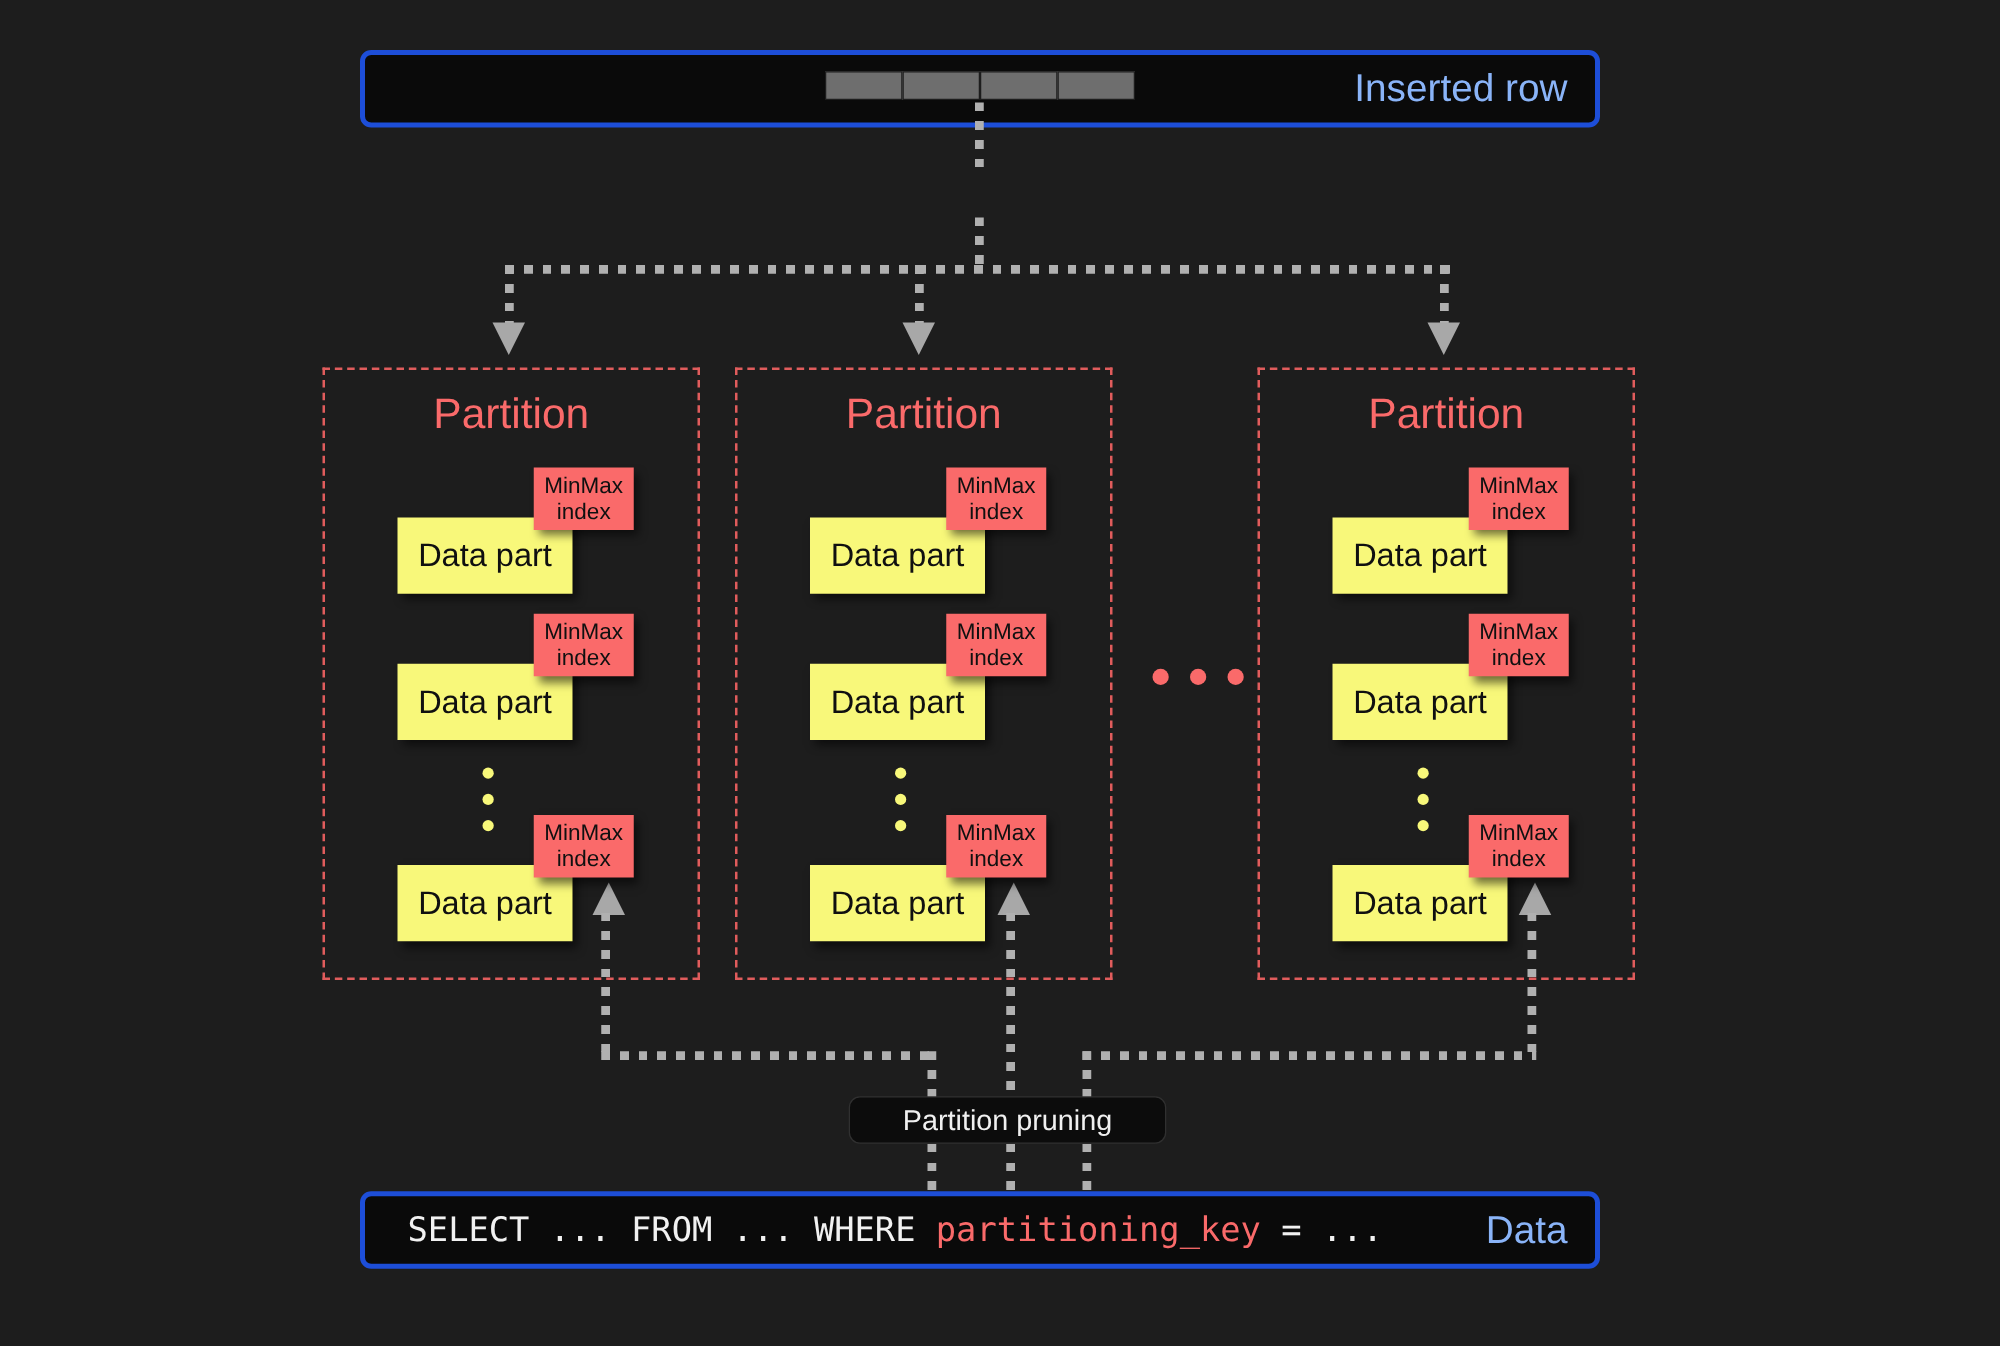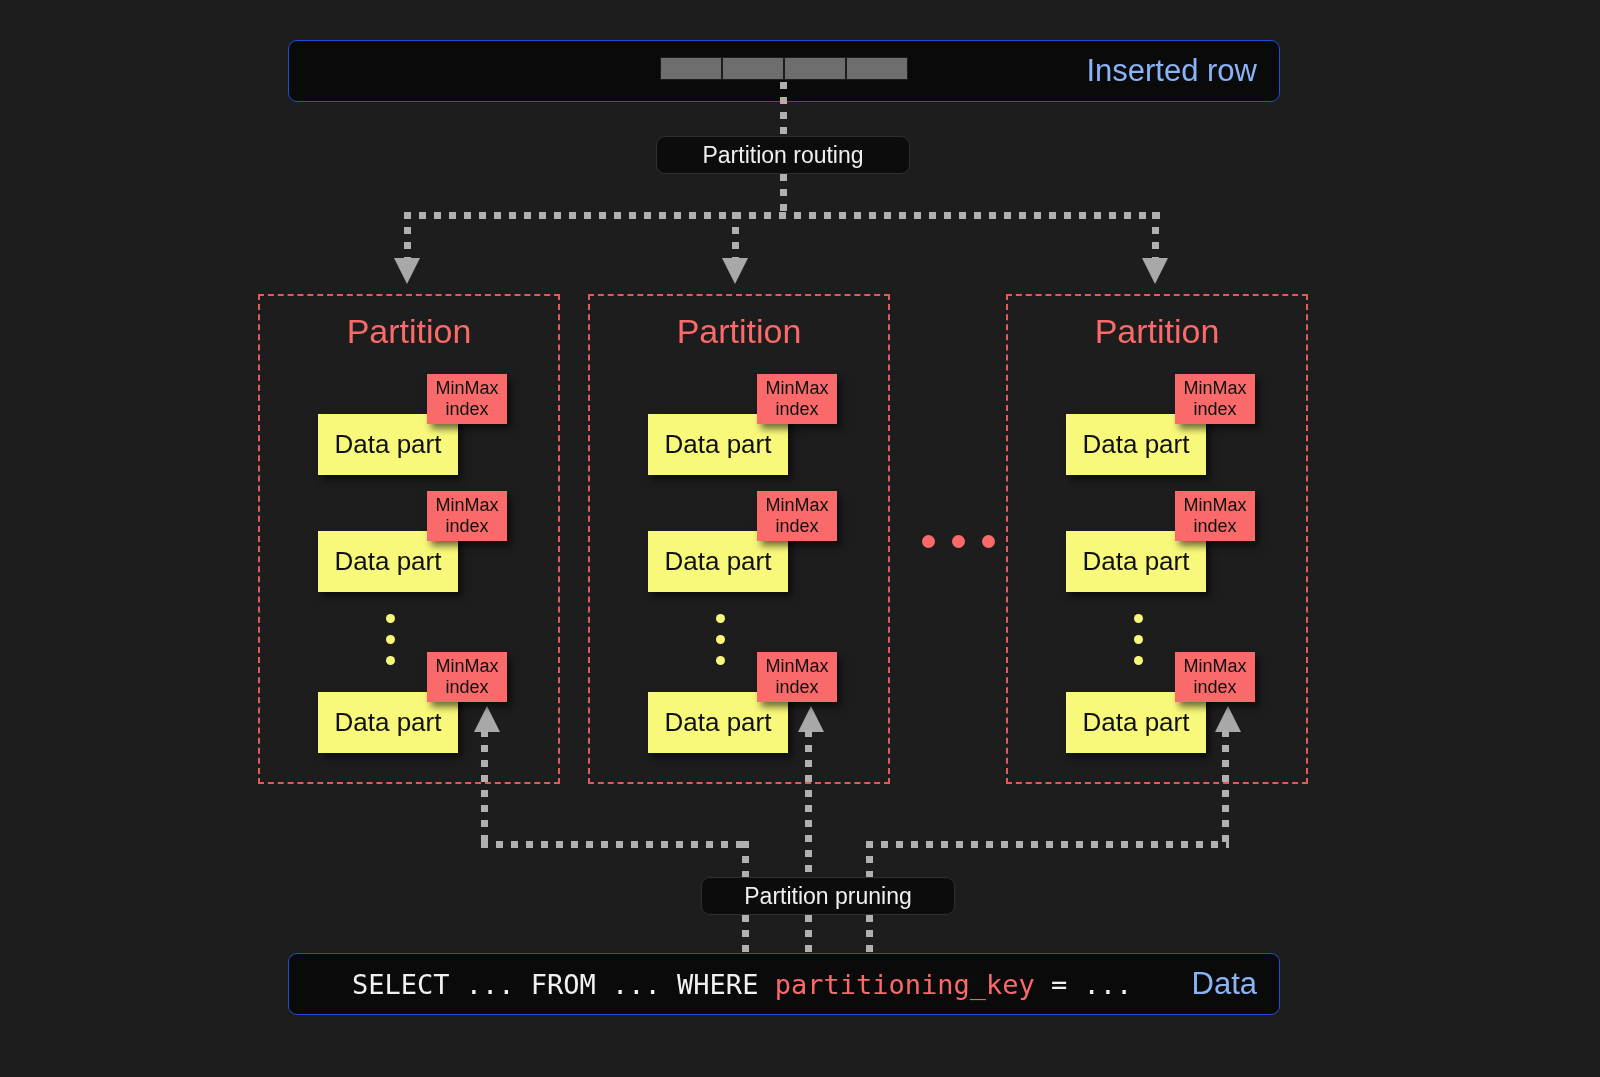--- a/index.html
+++ b/index.html
@@ -44,21 +44,21 @@
     width: 0; height: 0;
     border-left: 13px solid transparent;
     border-right: 13px solid transparent;
     border-bottom: 26px solid #a8a8a8;
   }
 
   
   .bar {
     position: absolute;
     background: #0a0a0a;
-    border: 1px solid #1d4ed8;
+    border: 4px solid #1d4ed8;
     border-radius: 9px;
     box-sizing: border-box;
   }
   .bar-label {
     position: absolute;
     right: 22px;
     top: 50%;
     transform: translateY(-50%);
     color: #8ab4f8;
     font-size: 31px;
@@ -84,21 +84,20 @@
   .query-text {
     position: absolute;
     left: 34px;
     top: 50%;
     transform: translateY(-50%);
     font-family: "DejaVu Sans Mono", "Liberation Mono", monospace;
     font-size: 27px;
     color: #f1f1f1;
     white-space: pre;
     letter-spacing: 0px;
-    margin-left: 29px;
   }
   .query-text .key { color: #fa6a6a; }
 
   
   .pill {
     position: absolute;
     background: #0c0c0c;
     border: 1px solid #303030;
     border-radius: 9px;
     color: #f0f0f0;
@@ -182,23 +181,20 @@
       <div class="row-cell"></div>
       <div class="row-cell"></div>
       <div class="row-cell"></div>
       <div class="row-cell"></div>
     </div>
     <div class="bar-label">Inserted row</div>
   </div>
 
   <div class="dot-v" style="left:780px; top:82px; height:56px;"></div>
 
-  <div class="pill" style="left:656px; top:136px; width:254px; height:38px;">
-    <span>Partition routing</span>
-  </div>
 
   <div class="dot-v" style="left:780px; top:174px; height:42px;"></div>
 
   <div class="dot-h" style="left:404px; top:212px; width:756px;"></div>
 
   <div class="dot-v" style="left:404px; top:212px; height:50px;"></div>
   <div class="arrow-down" style="left:394px; top:258px;"></div>
 
   <div class="dot-v" style="left:732px; top:212px; height:50px;"></div>
   <div class="arrow-down" style="left:722px; top:258px;"></div>
@@ -311,21 +307,21 @@
   <div class="dot-v" style="left:742px; top:841px; height:46px;"></div>
 
   <div class="arrow-up" style="left:798px; top:706px;"></div>
   <div class="dot-v" style="left:805px; top:730px; height:157px;"></div>
 
   <div class="arrow-up" style="left:1215px; top:706px;"></div>
   <div class="dot-v" style="left:1222px; top:730px; height:118px;"></div>
   <div class="dot-h" style="left:866px; top:841px; width:363px;"></div>
   <div class="dot-v" style="left:866px; top:841px; height:46px;"></div>
 
-  <div class="pill" style="left:701px; top:877px; width:254px; height:38px;">
+  <div class="pill" style="left:679px; top:877px; width:254px; height:38px;">
     <span>Partition pruning</span>
   </div>
 
   <div class="dot-v" style="left:742px; top:915px; height:38px;"></div>
   <div class="dot-v" style="left:805px; top:915px; height:38px;"></div>
   <div class="dot-v" style="left:866px; top:915px; height:38px;"></div>
 
   <div class="bar" style="left:288px; top:953px; width:992px; height:62px;">
     <div class="query-text"><span>SELECT ... FROM ... WHERE </span><span class="key">partitioning_key</span><span> = ...</span></div>
     <div class="bar-label">Data</div>

